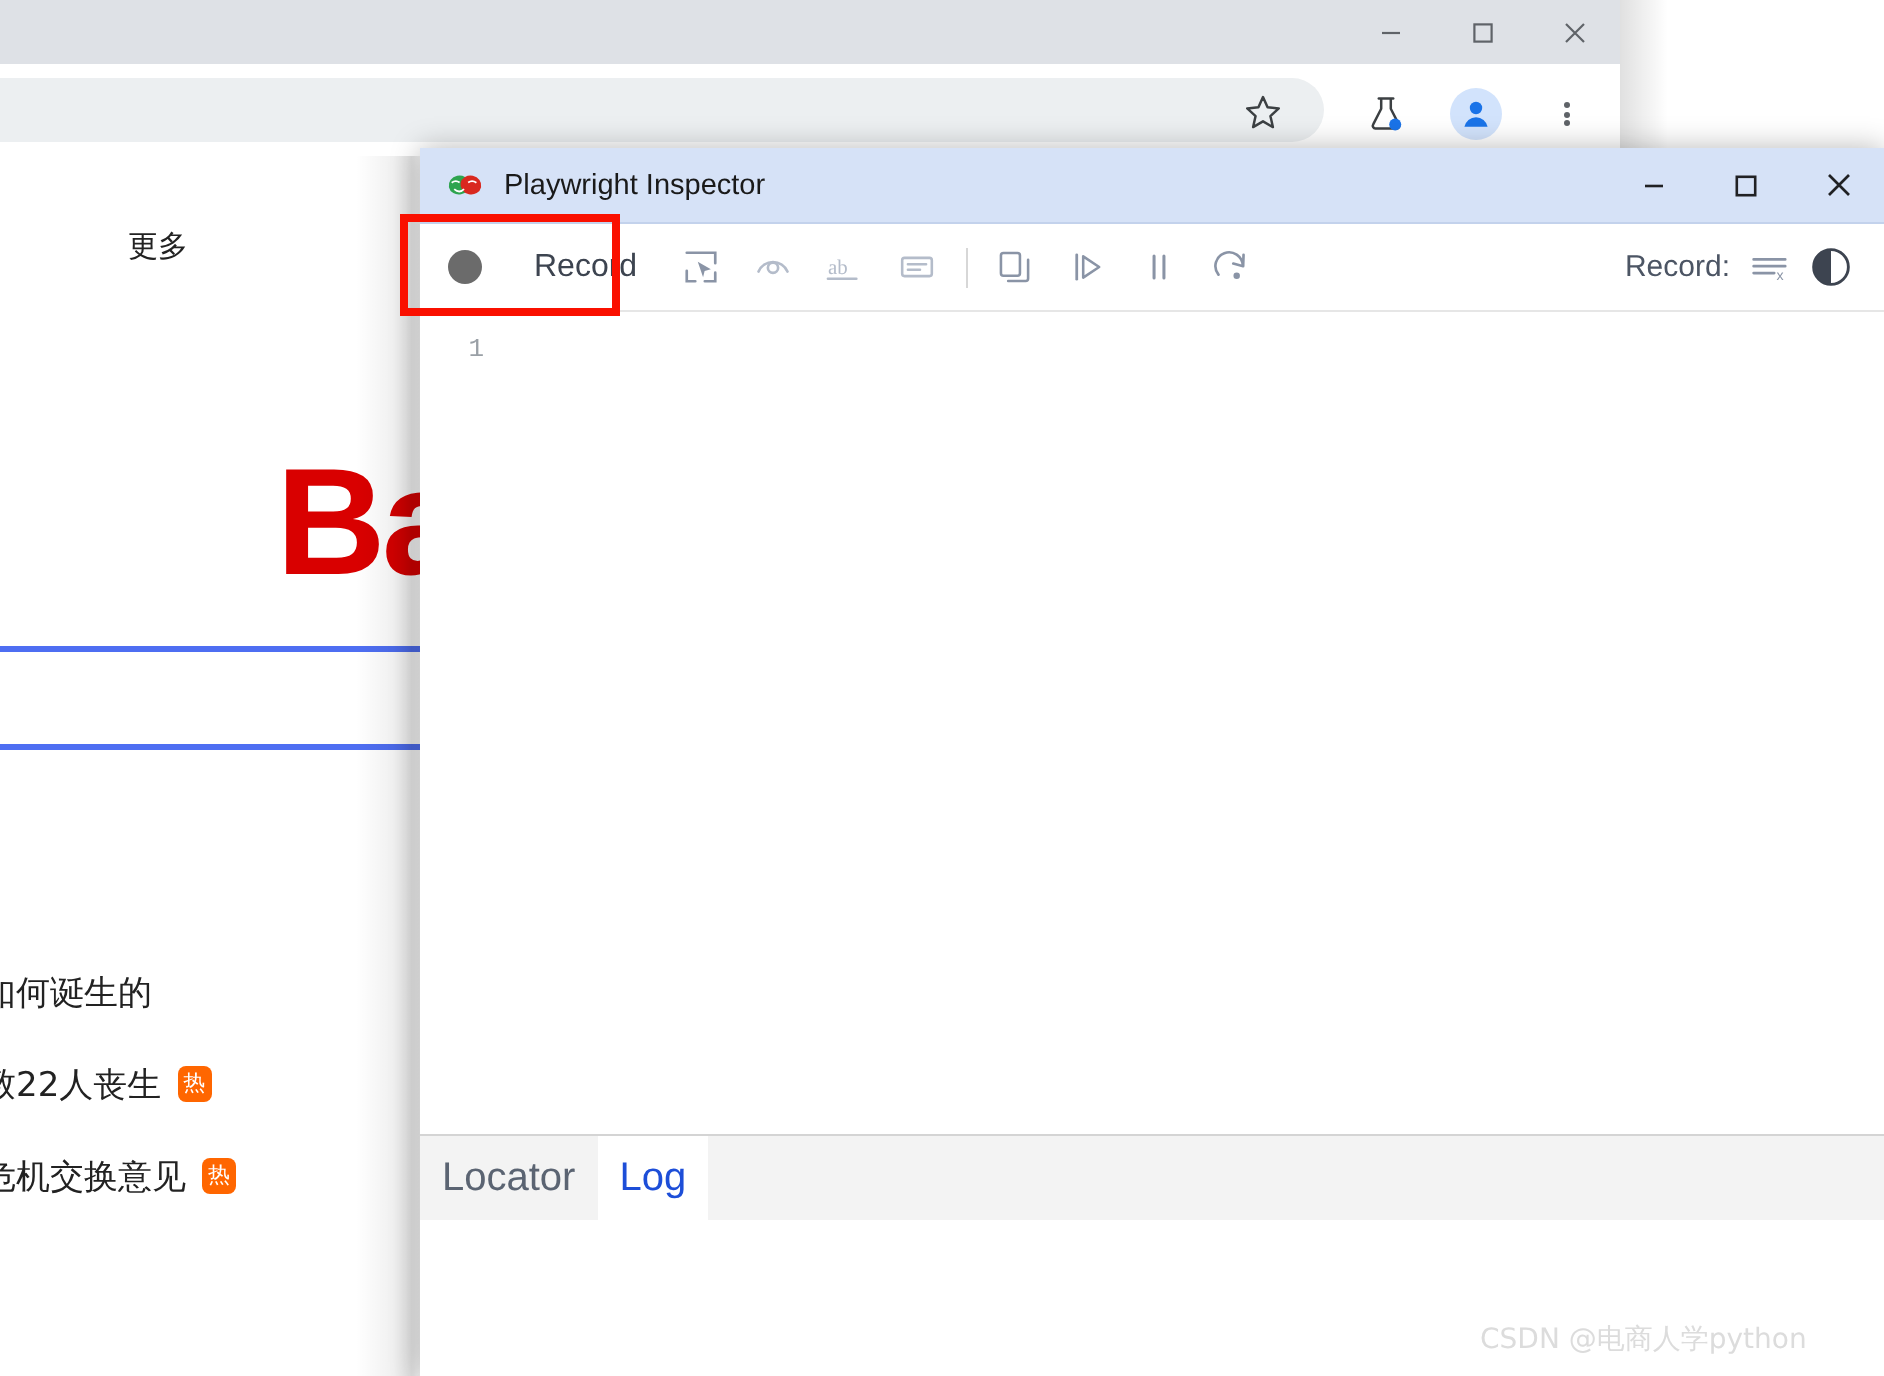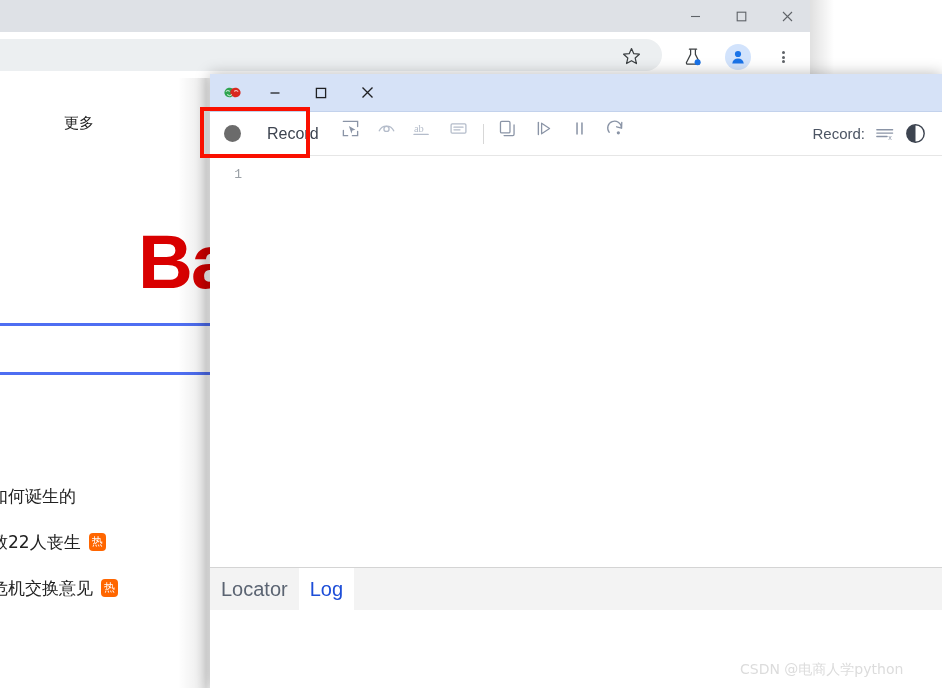--- a/index.html
+++ b/index.html
@@ -146,21 +146,21 @@
   #record-group{
     display:flex;align-items:center;height:43px;padding:0 14px 0 14px;
     gap:26px;cursor:pointer;
   }
   #record-dot{
     width:17px;height:17px;border-radius:50%;background:#6b6b6b;flex:none;
   }
   #record-label{font-size:16px;color:#3d4450;}
   .tb-sep{width:1px;height:20px;background:#d7d7d7;margin:0 6px;flex:none;}
   .tb-icon{
-    width:30px;height:30px;display:flex;justify-content:center;
+    width:30px;height:30px;display:flex;align-items:center;justify-content:center;
     margin:0 3px;flex:none;cursor:pointer;
   }
   #insp-toolbar-right{
     margin-left:auto;display:flex;align-items:center;gap:9px;padding-right:16px;
   }
   #target-label{font-size:15px;color:#4c5564;}
   #target-select,#theme-toggle{display:flex;align-items:center;justify-content:center;cursor:pointer;}
 
   
   #insp-editor{
@@ -299,20 +299,21 @@
     <div id="insp-titlebar">
       <div id="insp-logo">
         <svg width="19" height="19" viewBox="0 0 24 24">
           <ellipse cx="8.3" cy="12" rx="6.6" ry="6.0" fill="#2ea44f" transform="rotate(-12 8.3 12)"></ellipse>
           <ellipse cx="15.7" cy="12" rx="6.6" ry="6.0" fill="#d9281f" transform="rotate(12 15.7 12)"></ellipse>
           <path d="M3.6 10.6 Q6.0 8.6 8.6 10.4" stroke="#ffffff" stroke-width="1.1" fill="none"></path>
           <path d="M14.0 10.4 Q16.6 8.6 19.2 10.6" stroke="#ffffff" stroke-width="1.1" fill="none"></path>
           <path d="M5.2 14.6 Q8.4 17.6 11.4 14.6" stroke="#ffffff" stroke-width="1.1" fill="none"></path>
         </svg>
       </div>
+      <div id="insp-title">Playwright Inspector</div>
       <div id="insp-wincontrols">
         <div class="iwinbtn">
           <svg width="12" height="12" viewBox="0 0 12 12">
               <path d="M1.5 6 H10.5" stroke="#202124" stroke-width="1.3"></path>
             </svg>
         </div>
         <div class="iwinbtn">
           <svg width="12" height="12" viewBox="0 0 12 12">
               <rect x="1.4" y="1.4" width="9.2" height="9.2" stroke="#202124" stroke-width="1.3" fill="none"></rect>
             </svg>

